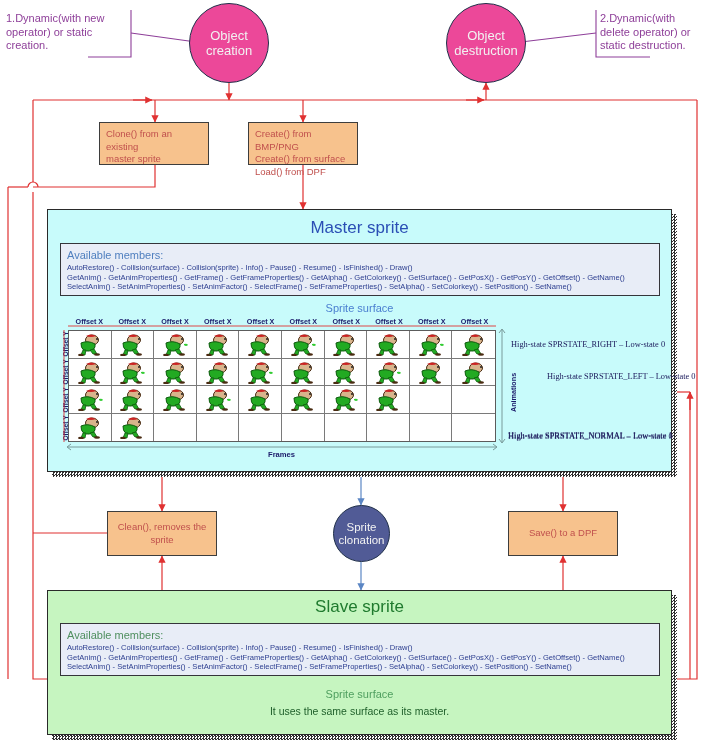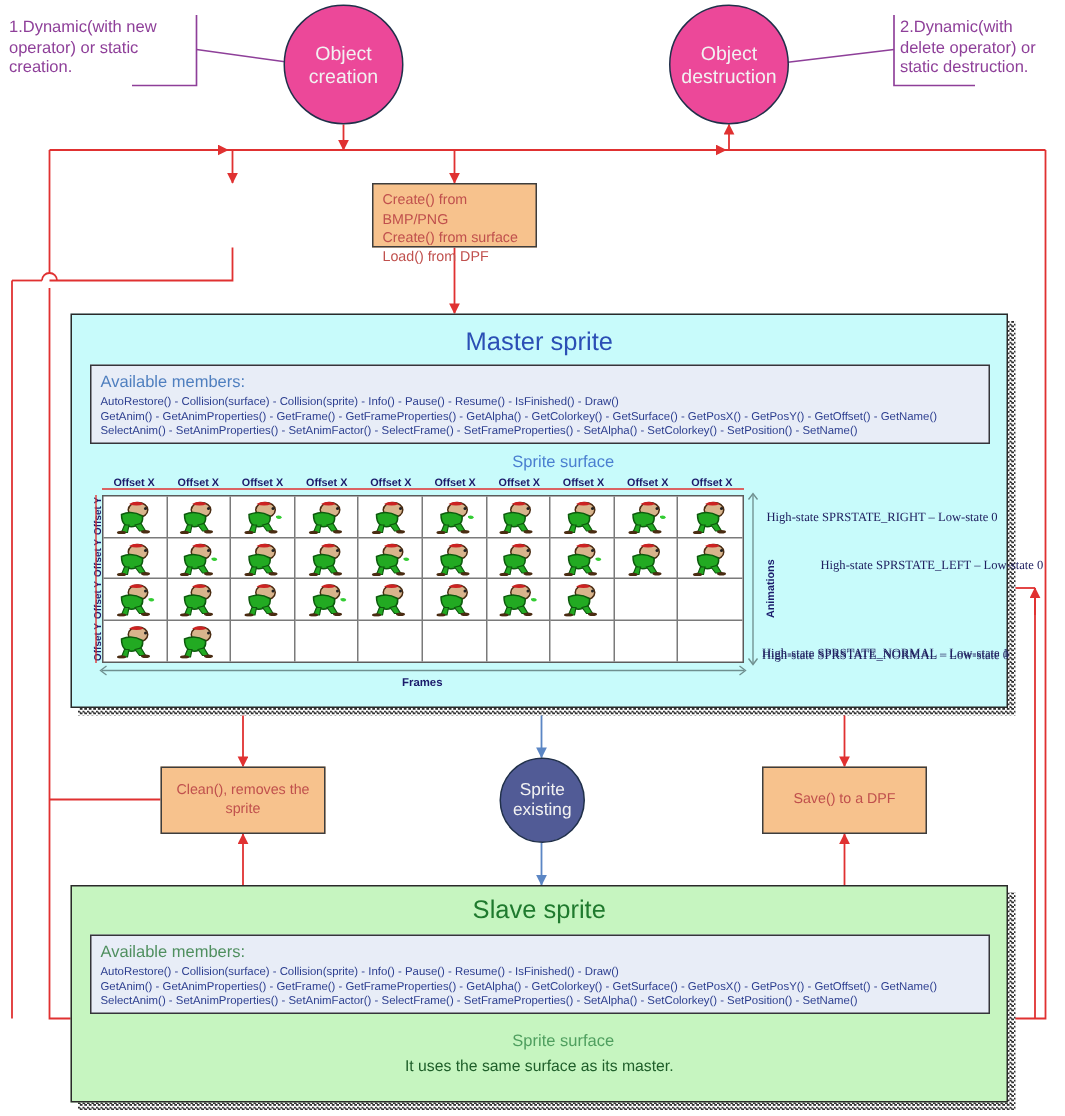--- a/index.html
+++ b/index.html
@@ -37,21 +37,21 @@
 
   
   .members{background:#e8edf7;border:1.4px solid #35353a;box-sizing:border-box;
            padding:5px 6px 6px 6px;position:absolute;}
   .members .hdr{font-size:11px;line-height:13px;margin-bottom:1px;}
   .members.master .hdr{color:#4f7fbf;}
   .members.slave .hdr{color:#4f8f5f;}
   .members .ln{font-size:7.6px;line-height:9.6px;color:#2b3d8f;white-space:nowrap;}
 
   
-  .surflabel{text-align:center;font-size:11px;padding-left:16px;}
+  .surflabel{text-align:center;font-size:11px;}
   .surflabel.master{color:#4a7fd0;}
   .surflabel.slave{color:#4f9f5f;}
   .surfnote{text-align:center;font-size:10.5px;color:#1f5f2a;}
 
   .offsetx{position:absolute;font-size:7.2px;font-weight:bold;color:#1b1b6b;
            text-align:center;white-space:nowrap;}
   .offsety{position:absolute;font-size:6.6px;font-weight:bold;color:#1b1b6b;
            white-space:nowrap;transform-origin:0 0;transform:rotate(-90deg);}
   .animlabel{position:absolute;font-size:7.2px;font-weight:bold;color:#1b1b6b;
              transform-origin:0 0;transform:rotate(-90deg);white-space:nowrap;}
@@ -140,23 +140,27 @@
     <span>creation</span>
   </div>
 
   <div class="node circle" style="left:446px;top:3px;width:80px;height:80px;">
     <span>Object</span>
     <span>destruction</span>
   </div>
 
   <div class="node circle clonation" style="left:333px;top:505px;width:57px;height:57px;">
     <span>Sprite</span>
-    <span>existing</span>
-  </div>
-
+    <span>clonation</span>
+  </div>
+
+  <div class="node obox" style="left:99px;top:122px;width:110px;height:43px;">
+    <div>Clone() from an existing</div>
+    <div>master sprite</div>
+  </div>
 
   <div class="node obox center" style="left:107px;top:511px;width:110px;height:45px;flex-direction:column;">
     <div>Clean(), removes the</div>
     <div>sprite</div>
   </div>
 
   <div class="node obox" style="left:248px;top:122px;width:110px;height:43px;">
     <div>Create() from BMP/PNG</div>
     <div>Create() from surface</div>
     <div>Load() from DPF</div>

